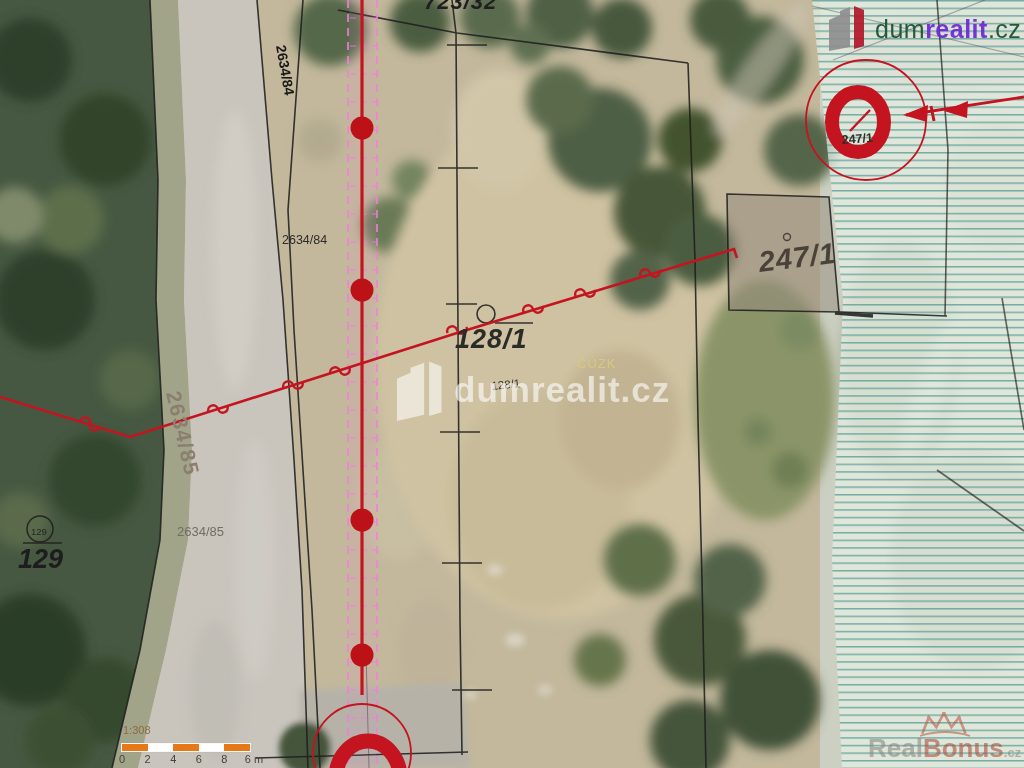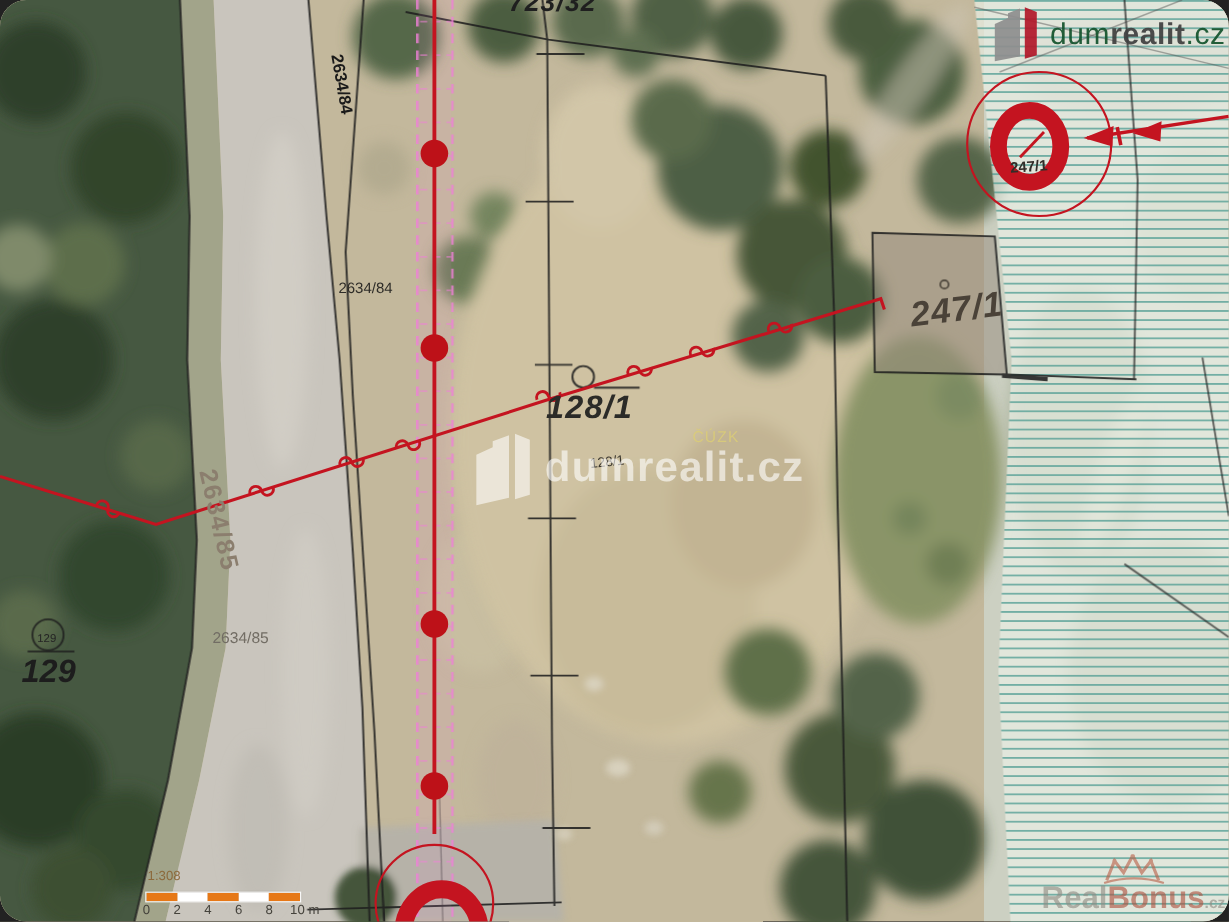--- a/index.html
+++ b/index.html
@@ -1,25 +1,25 @@
 <!DOCTYPE html>
 <html><head>
 <meta charset="utf-8">
 <style>
   html,body{margin:0;padding:0;background:#222;}
   .stage{position:relative;width:1024px;height:768px;overflow:hidden;background:#c3b89c;
-         font-family:"Liberation Sans",sans-serif;border-radius:22px;}
+         font-family:"Liberation Sans",sans-serif;}
   .stage svg.map{position:absolute;left:0;top:0;}
   svg text{font-family:"Liberation Sans",sans-serif;}
 
   
   .logo-top{position:absolute;left:826px;top:5px;display:flex;align-items:center;gap:7px;opacity:.93;}
   .logo-text{font-size:25px;letter-spacing:.5px;}
   .lg-gray{color:#14532d;}
-  .lg-red{color:#404040;font-weight:bold;}
+  .lg-red{color:#6d28d9;font-weight:bold;}
 
   
   .wm-center{position:absolute;left:392px;top:358px;display:flex;align-items:center;gap:10px;
              color:rgba(255,255,255,.6);}
   .wm-center .wm-text{font-size:35px;font-weight:600;letter-spacing:1px;}
 
   
   .wm-rb{position:absolute;left:868px;top:712px;opacity:.62;text-align:center;}
   .wm-rb svg{display:block;margin:0 auto;}
   .rb-text{font-size:26px;font-weight:bold;line-height:20px;white-space:nowrap;}
@@ -300,17 +300,17 @@
     <div class="sb-seg o"></div>
     <div class="sb-seg w"></div>
     <div class="sb-seg o"></div>
   </div>
   <div class="sb-labels">
     <span style="left:0">0</span>
     <span style="left:25.6px">2</span>
     <span style="left:51.2px">4</span>
     <span style="left:76.8px">6</span>
     <span style="left:102.4px">8</span>
-    <span style="left:132px">10 m</span>
+    <span style="left:132px">6 m</span>
   </div>
 </div>
 
 </div>
 
 </body></html>

